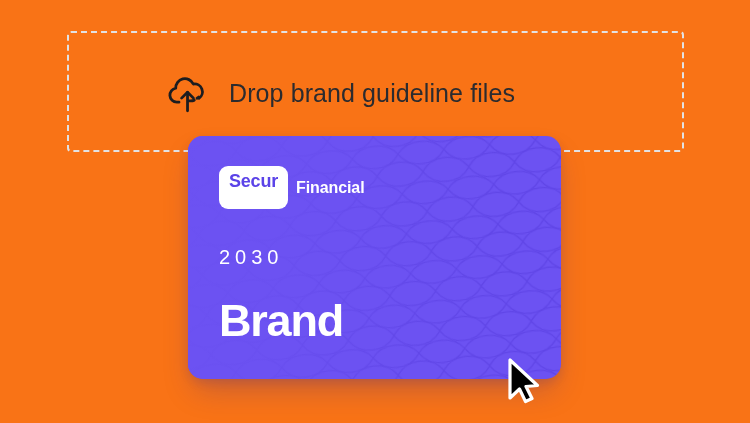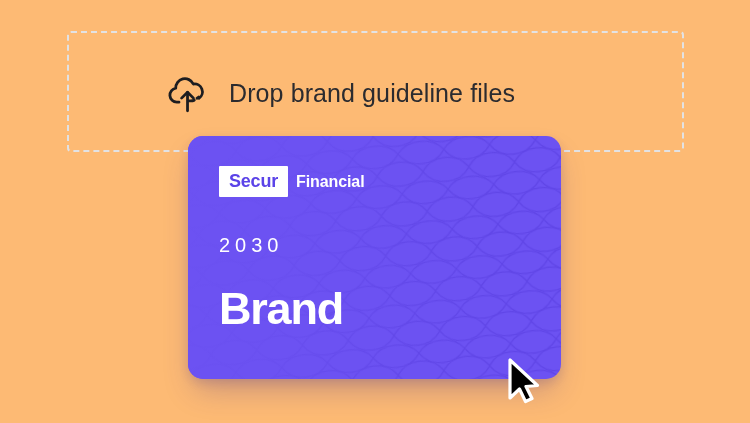--- a/index.html
+++ b/index.html
@@ -9,21 +9,21 @@
     height: 423px;
     overflow: hidden;
     background: #ffffff;
     font-family: "Liberation Sans", sans-serif;
   }
 
   #stage {
     position: relative;
     width: 750px;
     height: 423px;
-    background: #fdba74;
+    background: #f97316;
   }
 
   
   #dropzone {
     position: absolute;
     left: 67px;
     top: 31px;
     width: 617px;
     height: 121px;
     border: 2px dashed #e2e2e4;
@@ -99,22 +99,22 @@
 
   
   #brand-logo {
     display: flex;
     align-items: center;
     gap: 8px;
   }
 
   #logo-badge {
     background: #ffffff;
-    border-radius: 1px;
-    padding: 6px 10px 7px 10px;
+    border-radius: 9px;
+    padding: 6px 10px 19px 10px;
     display: inline-flex;
     align-items: center;
   }
 
   #logo-badge-text {
     font-size: 18px;
     font-weight: 700;
     color: #5b43e8;
     letter-spacing: -0.2px;
     line-height: 1;

